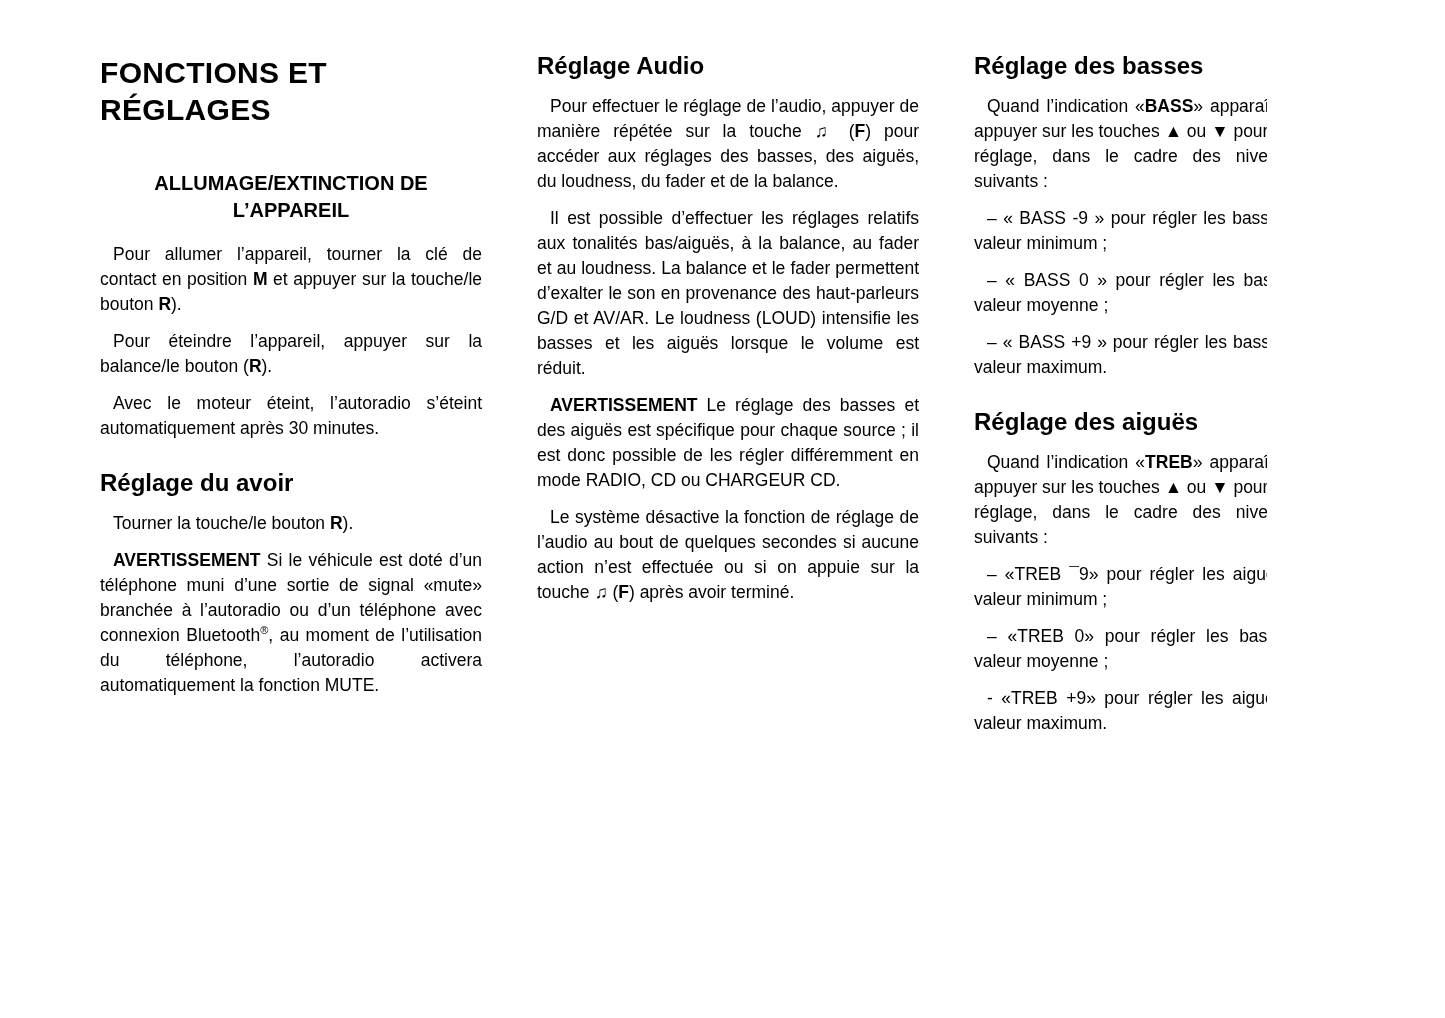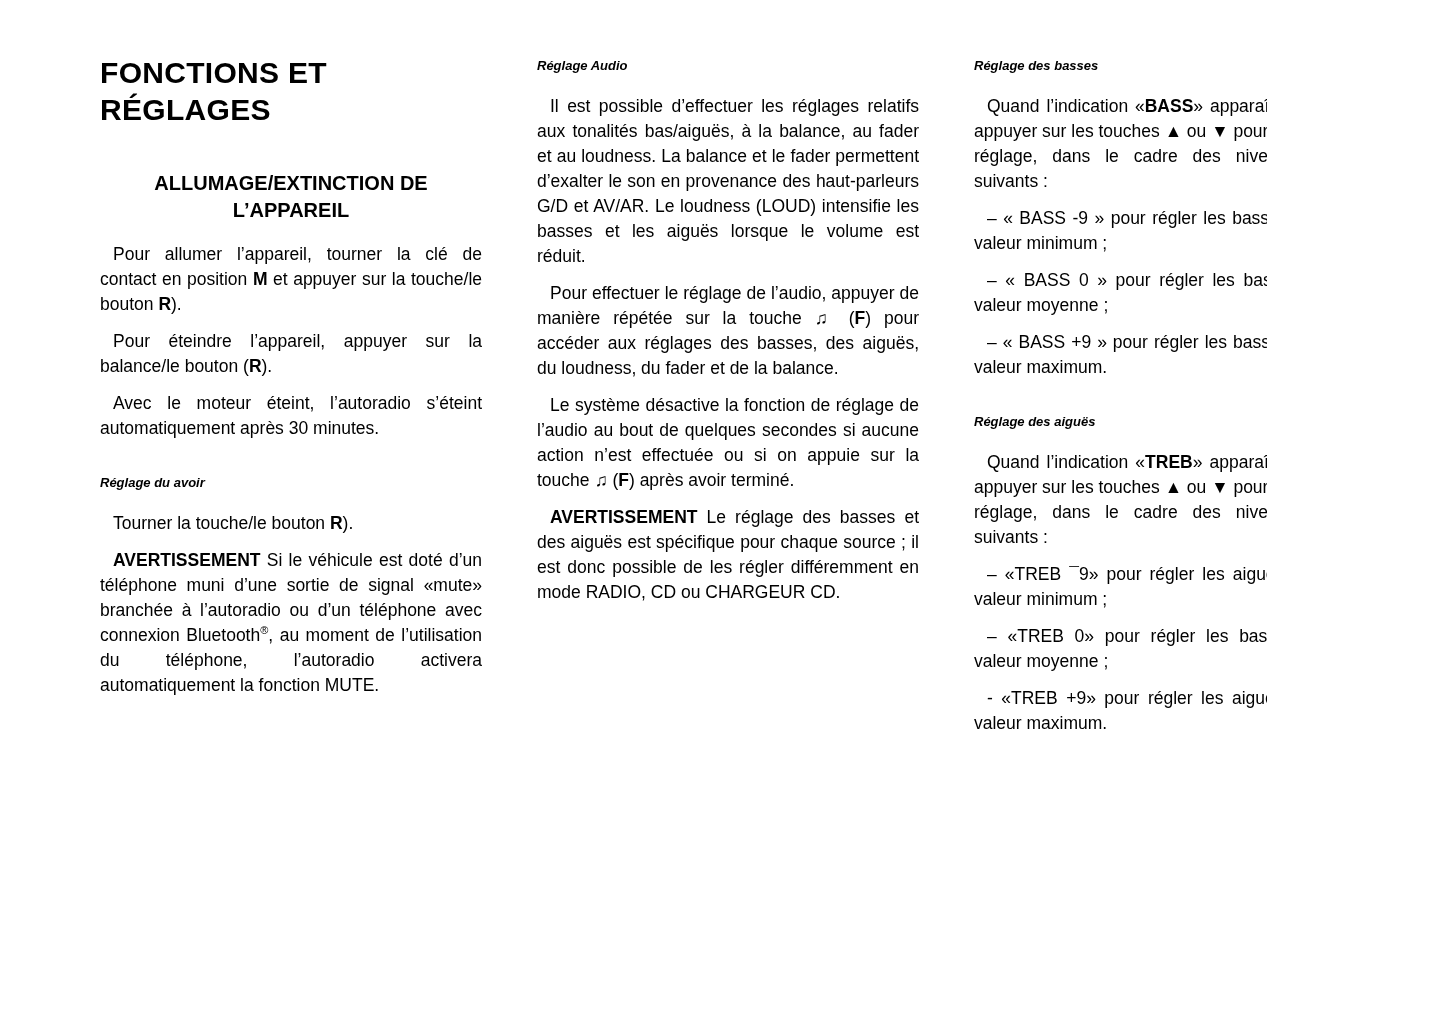--- a/index.html
+++ b/index.html
@@ -27,25 +27,24 @@
   }
   h2.sec {
     font-size:20px;
     line-height:27px;
     font-weight:700;
     white-space:pre-line;
     margin:42px 0 18px;
     text-align:center;
   }
   h3.sub {
-    font-size:13px;
+    font-size:24px;
     line-height:24px;
     font-weight:700;
     margin:30px 0 16px;
-    font-style:italic;
   }
   .col h3.sub:first-child { margin-top:0; }
   p.body {
     font-size:17.5px;
     line-height:25px;
     text-align:justify;
     text-indent:13px;
     margin:0 0 12px;
   }
   .b { font-weight:700; }
@@ -93,24 +92,24 @@
     <p class="body"><span>Pour allumer l’appareil, tourner la clé de contact en position </span><span class="b">M</span><span> et appuyer sur la touche/le bouton </span><span class="b">R</span><span>).</span></p>
     <p class="body"><span>Pour éteindre l’appareil, appuyer sur la balance/le bouton (</span><span class="b">R</span><span>).</span></p>
     <p class="body"><span>Avec le moteur éteint, l’autoradio s’éteint automatiquement après 30 minutes.</span></p>
     <h3 class="sub">Réglage du avoir</h3>
     <p class="body"><span>Tourner la touche/le bouton </span><span class="b">R</span><span>).</span></p>
     <p class="body"><span class="b">AVERTISSEMENT</span><span> Si le véhicule est doté d’un téléphone muni d’une sortie de signal «mute» branchée à l’autoradio ou d’un téléphone avec connexion Bluetooth</span><sup>®</sup><span>, au moment de l’utilisation du téléphone, l’autoradio activera automatiquement la fonction MUTE.</span></p>
   </div>
 
   <div class="col col2">
     <h3 class="sub">Réglage Audio</h3>
+    <p class="body"><span>Pour effectuer le réglage de l’audio, appuyer de manière répétée sur la touche </span><span class="b">♫</span><span> (</span><span class="b">F</span><span>) pour accéder aux réglages des basses, des aiguës, du loudness, du fader et de la balance.</span></p>
     <p class="body"><span>Il est possible d’effectuer les réglages relatifs aux tonalités bas/aiguës, à la balance, au fader et au loudness. La balance et le fader permettent d’exalter le son en provenance des haut-parleurs G/D et AV/AR. Le loudness (LOUD) intensifie les basses et les aiguës lorsque le volume est réduit.</span></p>
-    <p class="body"><span>Pour effectuer le réglage de l’audio, appuyer de manière répétée sur la touche </span><span class="b">♫</span><span> (</span><span class="b">F</span><span>) pour accéder aux réglages des basses, des aiguës, du loudness, du fader et de la balance.</span></p>
+    <p class="body"><span class="b">AVERTISSEMENT</span><span> Le réglage des basses et des aiguës est spécifique pour chaque source ; il est donc possible de les régler différemment en mode RADIO, CD ou CHARGEUR CD.</span></p>
     <p class="body"><span>Le système désactive la fonction de réglage de l’audio au bout de quelques secondes si aucune action n’est effectuée ou si on appuie sur la touche </span><span class="b">♫</span><span> (</span><span class="b">F</span><span>) après avoir terminé.</span></p>
-    <p class="body"><span class="b">AVERTISSEMENT</span><span> Le réglage des basses et des aiguës est spécifique pour chaque source ; il est donc possible de les régler différemment en mode RADIO, CD ou CHARGEUR CD.</span></p>
   </div>
 
   <div class="col col3">
     <h3 class="sub">Réglage des basses</h3>
     <p class="body"><span>Quand l’indication «</span><span class="b">BASS</span><span>» apparaît à l’écran, appuyer sur les touches </span><span class="b">▲</span><span> ou </span><span class="b">▼</span><span> pour modifier le réglage, dans le cadre des niveaux audio suivants :</span></p>
     <p class="body"><span>– « BASS -9 » pour régler les basses sur une valeur minimum ;</span></p>
     <p class="body"><span>– « BASS 0 » pour régler les basses sur la valeur moyenne ;</span></p>
     <p class="body"><span>– « BASS +9 » pour régler les basses sur une valeur maximum.</span></p>
     <h3 class="sub">Réglage des aiguës</h3>
     <p class="body"><span>Quand l’indication «</span><span class="b">TREB</span><span>» apparaît à l’écran, appuyer sur les touches </span><span class="b">▲</span><span> ou </span><span class="b">▼</span><span> pour modifier le réglage, dans le cadre des niveaux audio suivants :</span></p>

